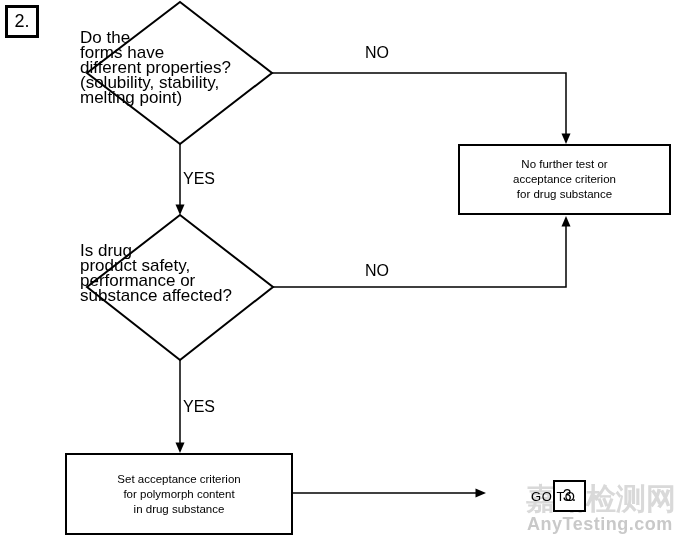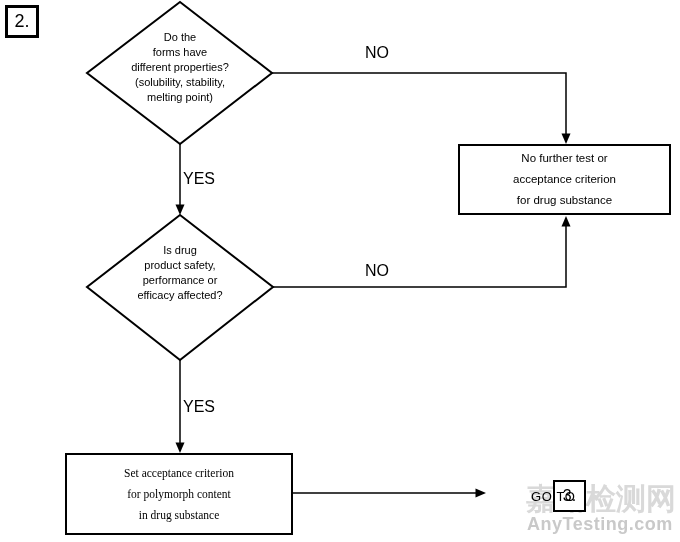--- a/index.html
+++ b/index.html
@@ -50,45 +50,44 @@
     z-index: 2;
     border: 2px solid #000000;
     background: #ffffff;
     display: flex;
     align-items: center;
     justify-content: center;
     box-sizing: border-box;
   }
   .node-label {
     font-size: 11.5px;
-    line-height: 21px;
+    line-height: 15px;
     text-align: center;
     white-space: pre-line;
   }
   .rect-no-test   { left: 458px; top: 144px; width: 213px; height: 71px; }
-  .rect-criterion { left: 65px;  top: 453px; width: 228px; height: 82px; font-family: Liberation Serif, serif; }
+  .rect-criterion { left: 65px;  top: 453px; width: 228px; height: 82px; }
   
   .ref-box {
     position: absolute;
     z-index: 3;
     background: #ffffff;
     display: flex;
     align-items: center;
     justify-content: center;
     box-sizing: border-box;
   }
   .ref-entry { left: 5px;   top: 5px;   width: 34px; height: 33px; border: 3px solid #000; font-size: 18px; }
   .ref-exit  { left: 553px; top: 480px; width: 33px; height: 32px; border: 2px solid #000; font-size: 16px; }
   
   .diamond-label {
     position: absolute;
     z-index: 3;
     width: 200px;
-    text-align: center;
-    font-size: 11px;
+    font-size: 17px;
     line-height: 15px;
     white-space: pre-line;
   }
   .d1-label { left: 80px; top: 30px; }
   .d2-label { left: 80px; top: 243px; }
   
   .edge-label {
     position: absolute;
     z-index: 3;
     font-size: 16px;
@@ -145,21 +144,21 @@
   </div>
 
   <div class="diamond-label d1-label">Do the
 forms have
 different properties?
 (solubility, stability,
 melting point)</div>
   <div class="diamond-label d2-label">Is drug
 product safety,
 performance or
-efficacy affected?</div>
+substance affected?</div>
 
   <div class="rect-node rect-no-test">
     <div class="node-label">No further test or
 acceptance criterion
 for drug substance</div>
   </div>
   <div class="rect-node rect-criterion">
     <div class="node-label">Set acceptance criterion
 for polymorph content
 in drug substance</div>

